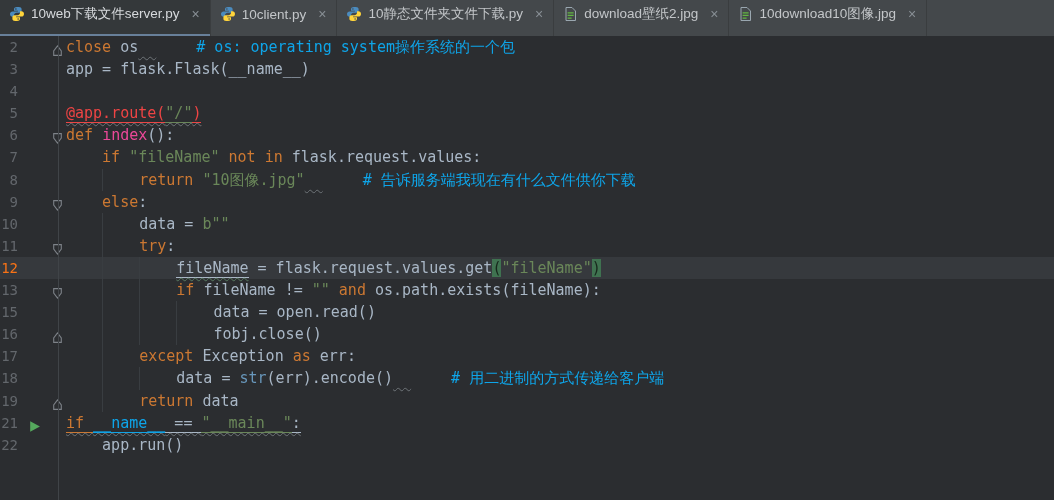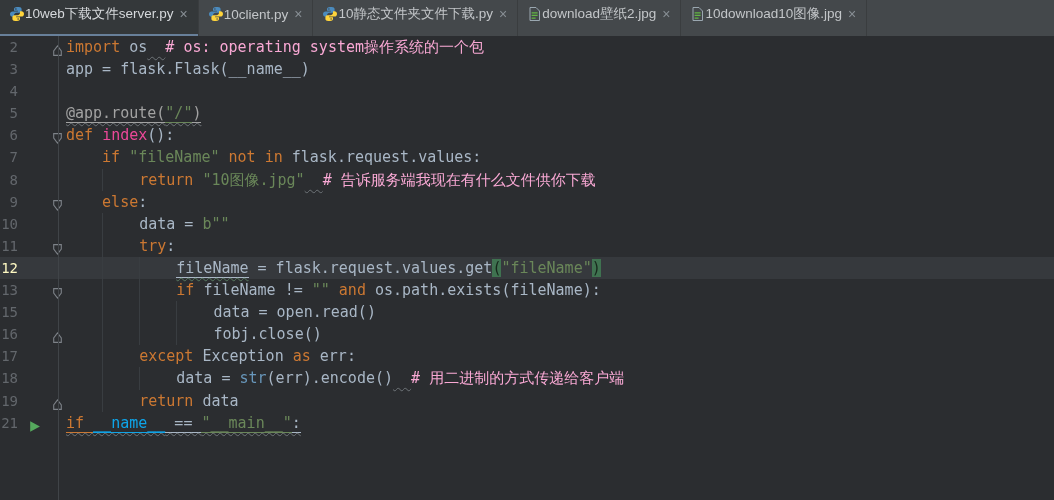--- a/index.html
+++ b/index.html
@@ -1,47 +1,47 @@
 <!DOCTYPE html>
 <html><head>
 <meta charset="utf-8">
 <style>
   html,body{margin:0;padding:0;background:#2b2d30;}
   body{width:1054px;height:500px;overflow:hidden;font-family:"Liberation Sans",sans-serif;-webkit-font-smoothing:antialiased;}
 
   
   .tabbar{height:36px;background:#44484b;display:flex;align-items:stretch;overflow:hidden;}
-  .tab{display:flex;align-items:center;padding:0 10px 8px 9px;font-size:13.5px;color:#c3c6c9;
+  .tab{display:flex;align-items:center;gap:6px;padding:0 10px 8px 9px;font-size:13.5px;color:#c3c6c9;
        border-right:1px solid #3a3d3f;cursor:pointer;white-space:nowrap;}
   .tab.active{background:#34383a;color:#d6d9dc;box-shadow:inset 0 -2px 0 #68809a;}
   .tab .close{color:#888f95;font-size:14px;margin-left:6px;line-height:1;}
   .tab svg{display:block;}
 
   
   .editor{position:relative;height:464px;background:#2b2d30;font-family:"DejaVu Sans Mono",monospace;
           font-size:15px;color:#a9b7c6;}
   .gutter-sep{position:absolute;left:58px;top:0;bottom:0;width:1px;background:#404448;z-index:2;}
   .line{position:relative;height:22.1px;line-height:22.1px;white-space:pre;z-index:1;}
   .line.caret{background:#36393d;z-index:1;}
   .lnum{position:absolute;left:0;top:0;width:18px;text-align:right;color:#63676c;font-size:14px;}
-  .caret .lnum{color:#fef9c3;}
+  .caret .lnum{color:#f97316;}
   .gicon{position:absolute;left:51px;top:5px;width:13px;height:13px;background:#2b2d30;z-index:3;}
   .gicon.run{left:28px;background:transparent;}
   .code{position:absolute;left:66px;top:0;right:0;}
   .ind{display:inline-block;width:36.1px;height:22.1px;vertical-align:top;}
   .ind.g{border-left:1px solid #393d41;}
 
   
   .tok{display:inline;}
   .kw{color:#cc7832;}
   .str{color:#6a8759;}
-  .cmt{color:#f9a8d4;}
+  .cmt{color:#0ea5e9;margin-left:40px;}
   .df{color:#a9b7c6;}
   .fn{color:#ec4899;}
-  .dec{color:#a3a3a3;}
+  .dec{color:#ef4444;}
   .blt{color:#6897bb;}
   .dnd{color:#0ea5e9;}
   .pm{background:#3f7250;color:#17271c;}
   .u{border-bottom:1px solid currentColor;}
   .wg{text-decoration:underline wavy #6e7377;text-decoration-thickness:1px;text-underline-offset:3.5px;}
   .wn{text-decoration:underline wavy #56795f;text-decoration-thickness:1px;text-underline-offset:3.5px;}
   .wsp{text-decoration:underline wavy #6e7377;text-decoration-thickness:1px;text-underline-offset:3.5px;}
 </style>
 </head>
 <body>
@@ -96,21 +96,21 @@
       </span>
       <span>10download10图像.jpg</span>
       <span class="close">×</span>
     </div>
   </div>
 
 <div class="editor">
   <div class="gutter-sep"></div>
 <div class="line"><span class="lnum">2</span><span class="gicon"><svg width="13" height="13" viewBox="0 0 12 12">
           <path fill="none" stroke="#7d8288" d="M2.5 10.5h7V6.3L6 1.8 2.5 6.3Z"></path>
-        </svg></span><span class="code"><span class="tok kw">import </span><span class="tok df">os</span><span class="tok wsp">&nbsp;&nbsp;</span><span class="tok cmt"># os: operating system操作系统的一个包</span></span></div>
+        </svg></span><span class="code"><span class="tok kw">close </span><span class="tok df">os</span><span class="tok wsp">&nbsp;&nbsp;</span><span class="tok cmt"># os: operating system操作系统的一个包</span></span></div>
     <div class="line"><span class="lnum">3</span><span class="code"><span class="tok df">app = flask.Flask(__name__)</span></span></div>
     <div class="line"><span class="lnum">4</span><span class="code"></span></div>
     <div class="line"><span class="lnum">5</span><span class="code"><span class="tok dec u wg">@app.route(</span><span class="tok str u wg">"/"</span><span class="tok dec u wg">)</span></span></div>
     <div class="line"><span class="lnum">6</span><span class="gicon"><svg width="13" height="13" viewBox="0 0 12 12">
           <path fill="none" stroke="#7d8288" d="M2.5 1.5h7v4.2L6 10.2 2.5 5.7Z"></path>
         </svg></span><span class="code"><span class="tok kw">def </span><span class="tok fn">index</span><span class="tok df">():</span></span></div>
     <div class="line"><span class="lnum">7</span><span class="code"><span class="ind"></span><span class="tok kw">if </span><span class="tok str">"fileName"</span><span class="tok kw"> not in </span><span class="tok df">flask.request.values:</span></span></div>
     <div class="line"><span class="lnum">8</span><span class="code"><span class="ind"></span><span class="ind g"></span><span class="tok kw">return </span><span class="tok str">"10图像.jpg"</span><span class="tok wsp">&nbsp;&nbsp;</span><span class="tok cmt"># 告诉服务端我现在有什么文件供你下载</span></span></div>
     <div class="line"><span class="lnum">9</span><span class="gicon"><svg width="13" height="13" viewBox="0 0 12 12">
           <path fill="none" stroke="#7d8288" d="M2.5 1.5h7v4.2L6 10.2 2.5 5.7Z"></path>
@@ -128,13 +128,14 @@
           <path fill="none" stroke="#7d8288" d="M2.5 10.5h7V6.3L6 1.8 2.5 6.3Z"></path>
         </svg></span><span class="code"><span class="ind"></span><span class="ind g"></span><span class="ind g"></span><span class="ind g"></span><span class="tok df">fobj.close()</span></span></div>
     <div class="line"><span class="lnum">17</span><span class="code"><span class="ind"></span><span class="ind g"></span><span class="tok kw">except </span><span class="tok df">Exception</span><span class="tok kw"> as </span><span class="tok df">err:</span></span></div>
     <div class="line"><span class="lnum">18</span><span class="code"><span class="ind"></span><span class="ind g"></span><span class="ind g"></span><span class="tok df">data = </span><span class="tok blt">str</span><span class="tok df">(err).encode()</span><span class="tok wsp">&nbsp;&nbsp;</span><span class="tok cmt"># 用二进制的方式传递给客户端</span></span></div>
     <div class="line"><span class="lnum">19</span><span class="gicon"><svg width="13" height="13" viewBox="0 0 12 12">
           <path fill="none" stroke="#7d8288" d="M2.5 10.5h7V6.3L6 1.8 2.5 6.3Z"></path>
         </svg></span><span class="code"><span class="ind"></span><span class="ind g"></span><span class="tok kw">return </span><span class="tok df">data</span></span></div>
     <div class="line"><span class="lnum">21</span><span class="gicon run"><svg width="13" height="13" viewBox="0 0 12 12">
           <path fill="#55a85d" d="M2 1.2 11 6 2 10.8Z"></path>
         </svg></span><span class="code"><span class="tok kw u wg">if </span><span class="tok dnd u wg">__name__</span><span class="tok df u wg"> == </span><span class="tok str u wg">"__main__"</span><span class="tok df u wg">:</span></span></div>
+    <div class="line"><span class="lnum">22</span><span class="code"><span class="ind"></span><span class="tok df">app.run()</span></span></div>
   </div>
 
 </body></html>

